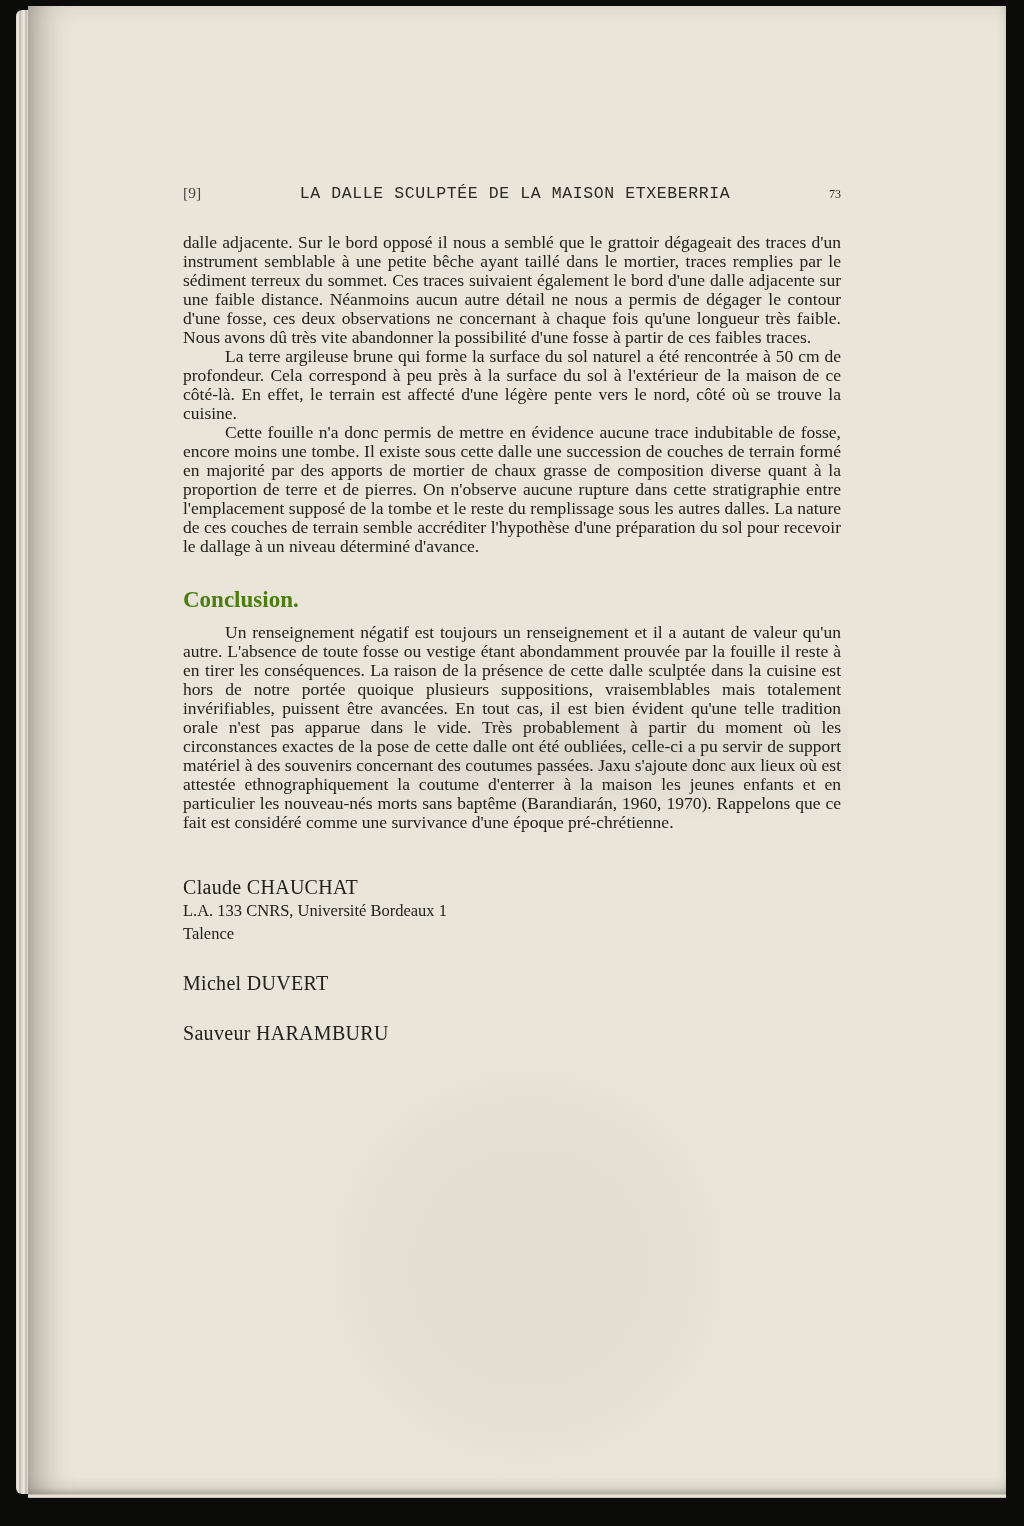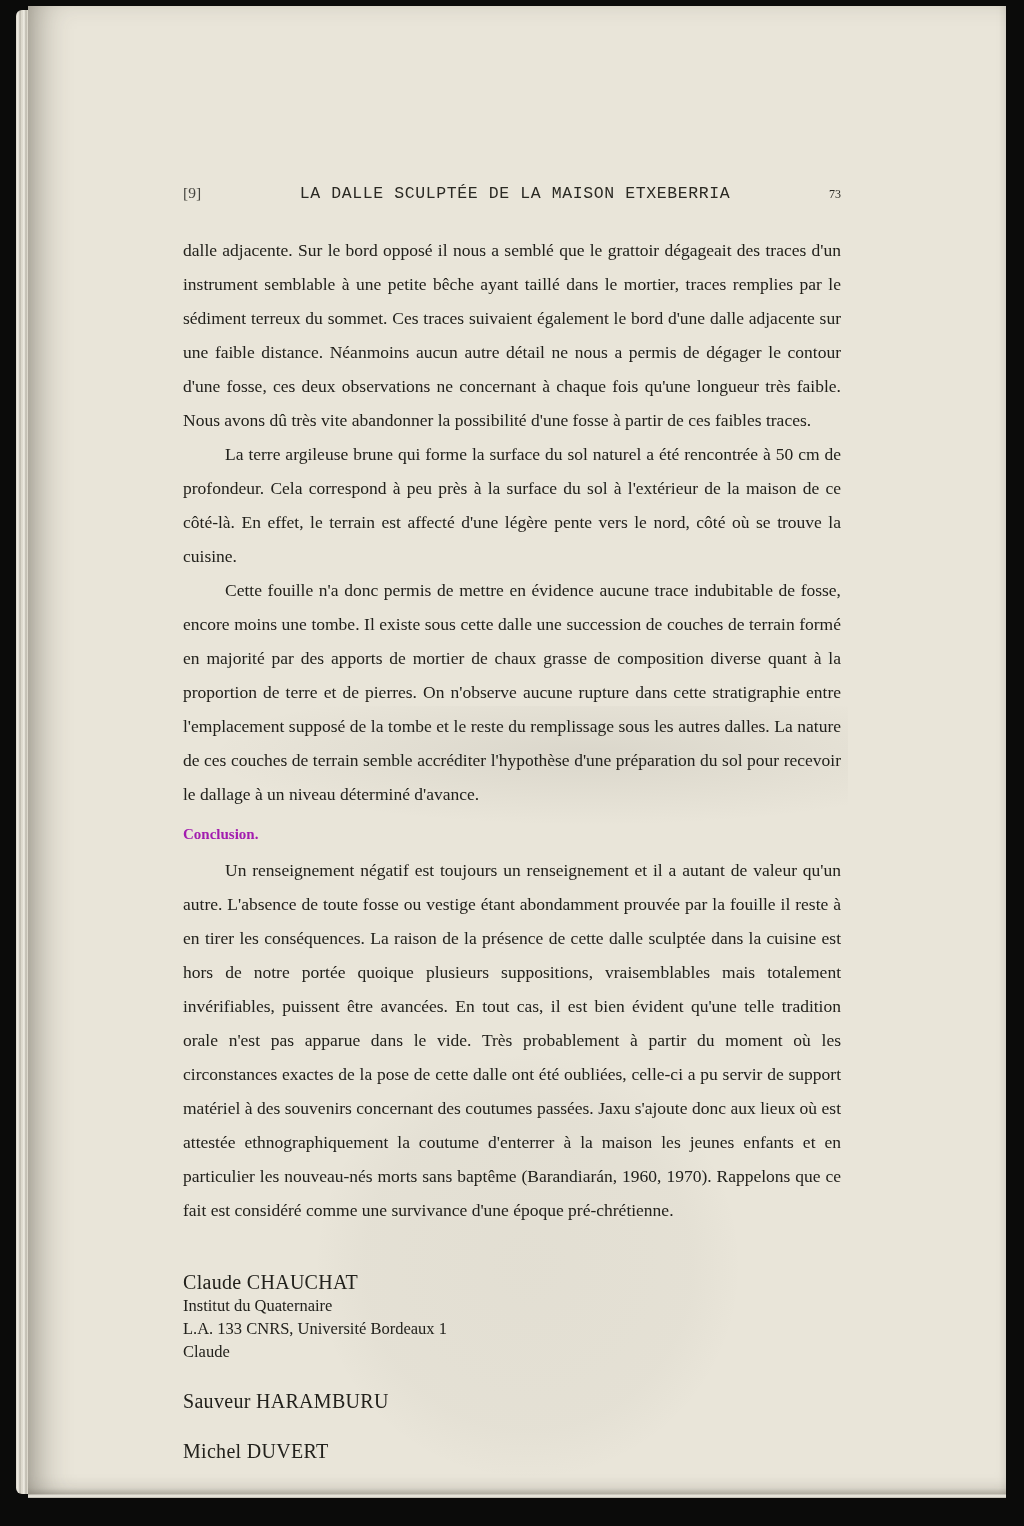--- a/index.html
+++ b/index.html
@@ -56,30 +56,30 @@
     font-size: 16.5px;
     color: #2a2923;
     margin-bottom: 30px;
   }
   .marker { font-size: 15.5px; color: #45443e; }
   .running-title { letter-spacing: 0.6px; font-family: Liberation Mono, monospace; }
   .page-number { font-size: 12px; }
   .body-text { color: #22211c; }
   .para {
     font-size: 17.5px;
-    line-height: 34px;
+    line-height: 19px;
     text-align: justify;
     text-justify: inter-word;
   }
   .para.indent { text-indent: 42px; }
   .conclusion {
-    font-size: 15px;
+    font-size: 23px;
     font-weight: bold;
-    color: #a21caf;
-    margin-top: 15px;
+    color: #4d7c0f;
+    margin-top: 31px;
     margin-bottom: 10px;
   }
   .signatures {
     margin-top: 44px;
     text-align: left;
     color: #22211c;
   }
   .sig-name { font-size: 20px; letter-spacing: 0.3px; }
   .sig-line { font-size: 16.5px; line-height: 23px; }
   .sig-gap { margin-top: 27px; }
@@ -116,21 +116,20 @@
       </div>
       <div class="body-text">
         <p class="para">dalle adjacente. Sur le bord opposé il nous a semblé que le grattoir dégageait des traces d'un instrument semblable à une petite bêche ayant taillé dans le mortier, traces remplies par le sédiment terreux du sommet. Ces traces suivaient également le bord d'une dalle adjacente sur une faible distance. Néanmoins aucun autre détail ne nous a permis de dégager le contour d'une fosse, ces deux observations ne concernant à chaque fois qu'une longueur très faible. Nous avons dû très vite abandonner la possibilité d'une fosse à partir de ces faibles traces.</p>
         <p class="para indent">La terre argileuse brune qui forme la surface du sol naturel a été rencontrée à 50 cm de profondeur. Cela correspond à peu près à la surface du sol à l'extérieur de la maison de ce côté-là. En effet, le terrain est affecté d'une légère pente vers le nord, côté où se trouve la cuisine.</p>
         <p class="para indent">Cette fouille n'a donc permis de mettre en évidence aucune trace indubitable de fosse, encore moins une tombe. Il existe sous cette dalle une succession de couches de terrain formé en majorité par des apports de mortier de chaux grasse de composition diverse quant à la proportion de terre et de pierres. On n'observe aucune rupture dans cette stratigraphie entre l'emplacement supposé de la tombe et le reste du remplissage sous les autres dalles. La nature de ces couches de terrain semble accréditer l'hypothèse d'une préparation du sol pour recevoir le dallage à un niveau déterminé d'avance.</p>
         <h3 class="conclusion">Conclusion.</h3>
         <p class="para indent">Un renseignement négatif est toujours un renseignement et il a autant de valeur qu'un autre. L'absence de toute fosse ou vestige étant abondamment prouvée par la fouille il reste à en tirer les conséquences. La raison de la présence de cette dalle sculptée dans la cuisine est hors de notre portée quoique plusieurs suppositions, vraisemblables mais totalement invérifiables, puissent être avancées. En tout cas, il est bien évident qu'une telle tradition orale n'est pas apparue dans le vide. Très probablement à partir du moment où les circonstances exactes de la pose de cette dalle ont été oubliées, celle-ci a pu servir de support matériel à des souvenirs concernant des coutumes passées. Jaxu s'ajoute donc aux lieux où est attestée ethnographiquement la coutume d'enterrer à la maison les jeunes enfants et en particulier les nouveau-nés morts sans baptême (Barandiarán, 1960, 1970). Rappelons que ce fait est considéré comme une survivance d'une époque pré-chrétienne.</p>
       </div>
       <div class="signatures">
         <div class="sig-name">Claude CHAUCHAT</div>
-        <div class="sig-line">Institut du Quaternaire</div>
         <div class="sig-line">L.A. 133 CNRS, Université Bordeaux 1</div>
-        <div class="sig-line">Claude</div>
+        <div class="sig-line">Talence</div>
+        <div class="sig-name sig-gap">Michel DUVERT</div>
         <div class="sig-name sig-gap">Sauveur HARAMBURU</div>
-        <div class="sig-name sig-gap">Michel DUVERT</div>
       </div>
     </div>
   </div>
 </div>
 
 </body></html>

